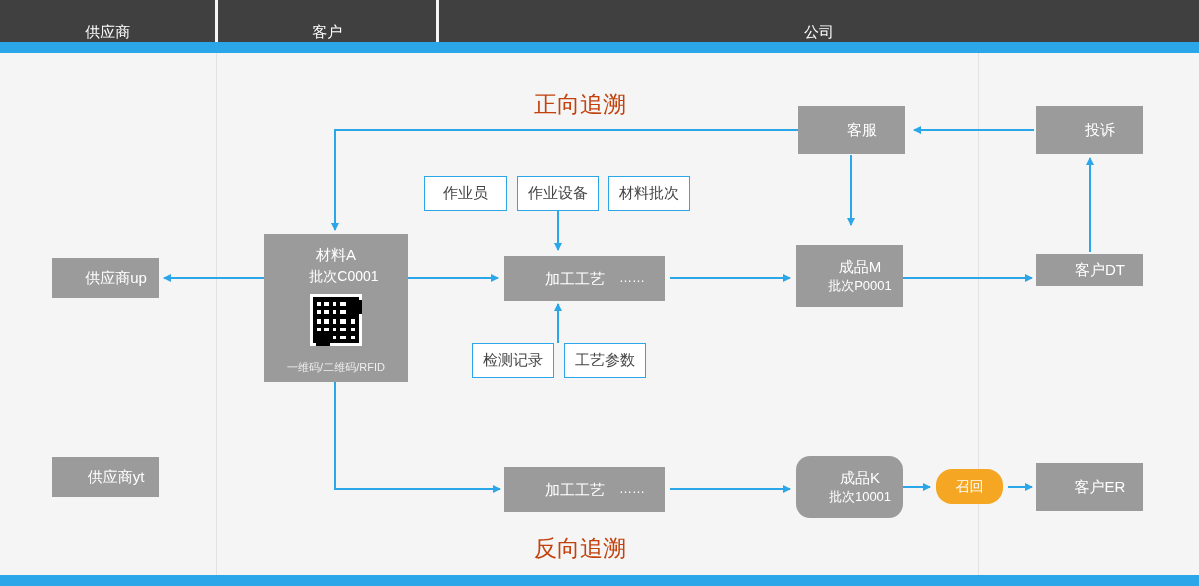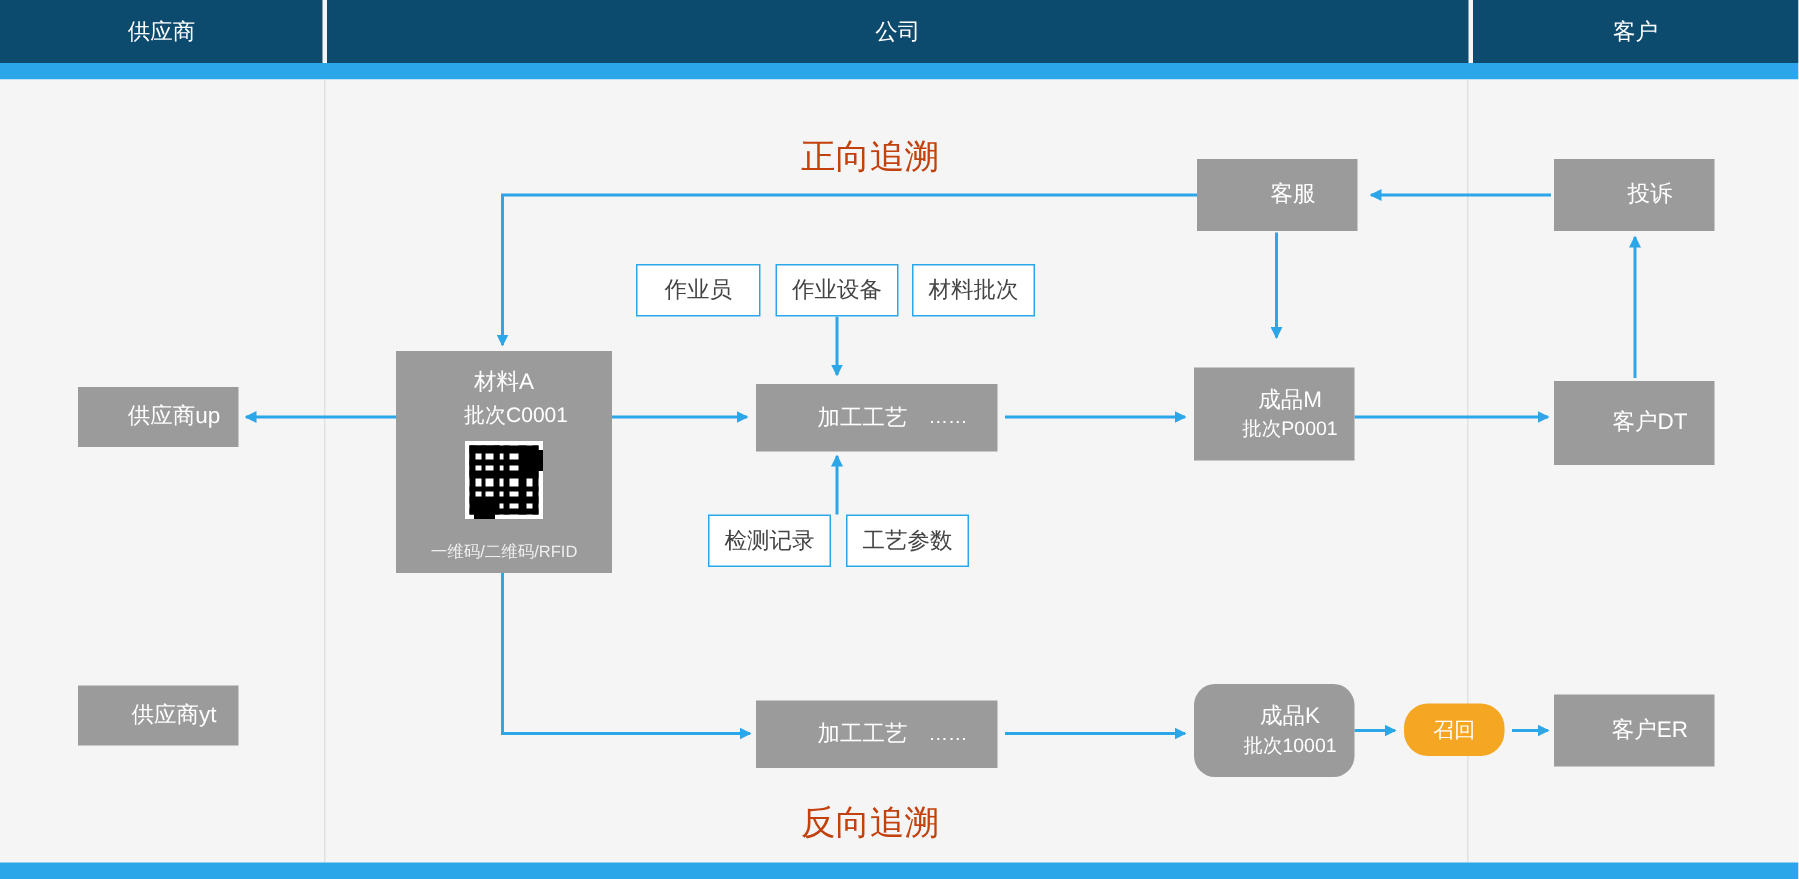--- a/index.html
+++ b/index.html
@@ -22,25 +22,25 @@
 
   
   .header {
     position: absolute;
     left: 0; top: 0;
     width: 1199px;
     height: 42px;
     display: flex;
   }
   .hdr-cell {
-    background: #0c4a6e;
+    background: #404040;
     color: #ffffff;
     font-size: 15px;
     display: flex;
-    align-items: center;
+    align-items: flex-end;
     justify-content: center;
     position: relative;
     border-right: 3px solid #f5f5f5;
   }
   .hdr-cell:last-child { border-right: none; }
   .hdr-cell .notch {
     position: absolute;
     bottom: -9px;
     left: 50%;
     margin-left: -9px;
@@ -185,26 +185,26 @@
 </head>
 <body>
 
 <div class="stage">
 
   <div class="header">
     <div class="hdr-cell" style="width:216px;">
       <span>供应商</span>
       <span class="notch"></span>
     </div>
+    <div class="hdr-cell" style="width:218px;">
+      <span>客户</span>
+      <span class="notch"></span>
+    </div>
     <div class="hdr-cell" style="width:762px;">
       <span>公司</span>
-      <span class="notch"></span>
-    </div>
-    <div class="hdr-cell" style="width:218px;">
-      <span>客户</span>
       <span class="notch"></span>
     </div>
   </div>
   <div class="bluebar"></div>
 
   <div class="canvas">
     <div class="vline" style="left:216px;"></div>
     <div class="vline" style="left:978px;"></div>
   </div>
 
@@ -294,21 +294,21 @@
   </div>
 
   <div class="node gray" style="left:798px; top:106px; width:107px; height:48px;">
     <span>客服</span>
   </div>
 
   <div class="node gray" style="left:1036px; top:106px; width:107px; height:48px;">
     <span>投诉</span>
   </div>
 
-  <div class="node gray" style="left:1036px; top:254px; width:107px; height:56px;">
+  <div class="node gray" style="left:1036px; top:254px; width:107px; height:32px;">
     <span>客户DT</span>
   </div>
 
   <div class="node gray" style="left:1036px; top:463px; width:107px; height:48px;text-align:right;">
     <span>客户ER</span>
   </div>
 
   <div class="pill" style="left:936px; top:469px; width:67px; height:35px;">
     <span>召回</span>
   </div>

